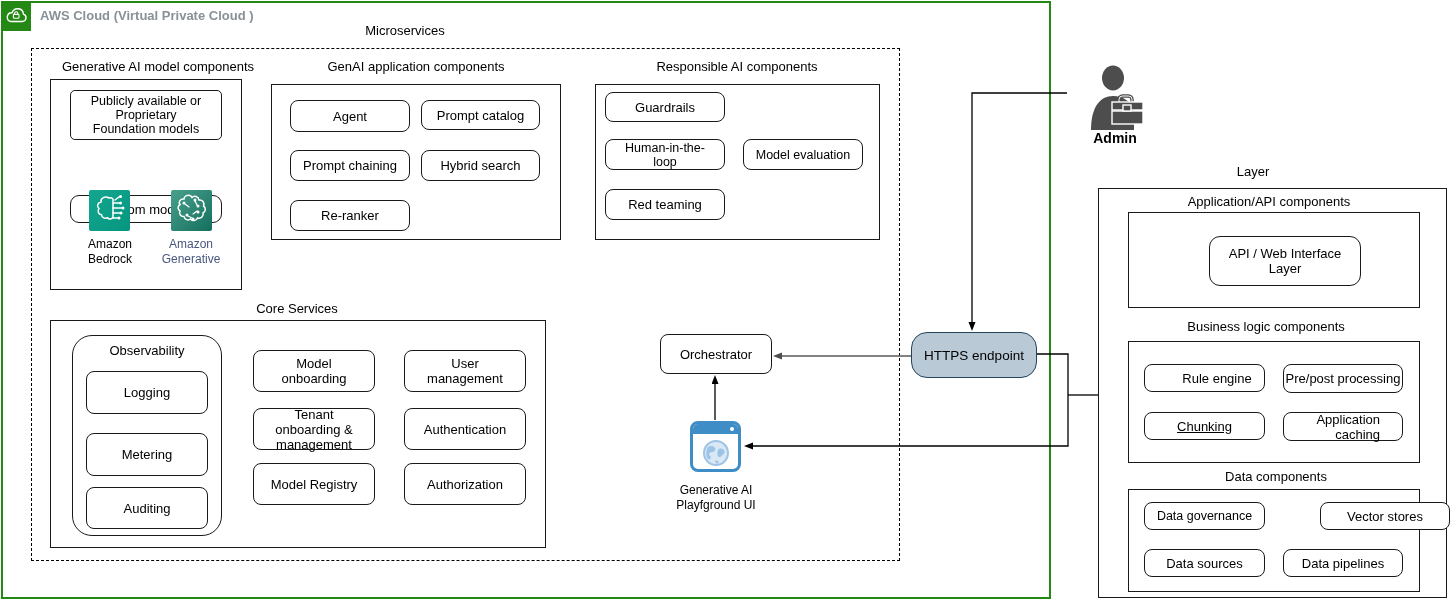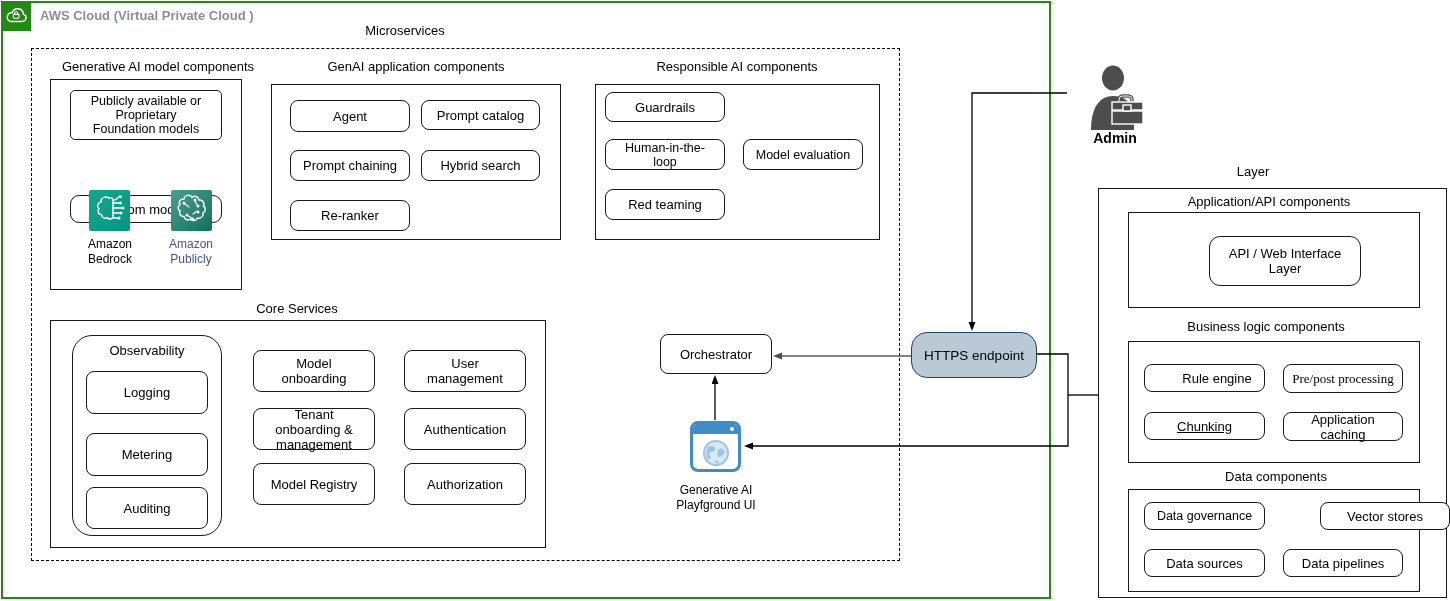--- a/index.html
+++ b/index.html
@@ -81,21 +81,21 @@
     </g>
     <g fill="#fff" stroke="none">
       <circle cx="13" cy="13" r="1.5"></circle>
         <circle cx="24" cy="10" r="1.5"></circle>
         <circle cx="27" cy="16" r="1.5"></circle>
       <circle cx="27" cy="22" r="1.5"></circle>
         <circle cx="16" cy="25" r="1.5"></circle>
         <circle cx="22" cy="29" r="1.5"></circle>
     </g>
   </svg>
-  <div class="abs iconlabel sm-label" style="left:151px;top:237px;width:80px;">Amazon Publicly</div>
+  <div class="abs iconlabel sm-label" style="left:151px;top:237px;width:80px;">Amazon Generative</div>
 
   <div class="abs seclabel" style="left:416px;top:59px;">GenAI application components</div>
   <div class="abs box" style="left:271px;top:84px;width:290px;height:156px;"></div>
   <div class="abs node" style="left:290px;top:100px;width:120px;height:32px;">Agent</div>
   <div class="abs node" style="left:421px;top:100px;width:119px;height:30px;">Prompt catalog</div>
   <div class="abs node" style="left:290px;top:150px;width:120px;height:31px;">Prompt chaining</div>
   <div class="abs node" style="left:421px;top:150px;width:119px;height:31px;">Hybrid search</div>
   <div class="abs node" style="left:290px;top:200px;width:120px;height:31px;">Re-ranker</div>
 
   <div class="abs seclabel" style="left:737px;top:59px;">Responsible AI components</div>
@@ -151,23 +151,23 @@
 
   <div class="abs seclabel" style="left:1269px;top:194px;">Application/API components</div>
   <div class="abs box" style="left:1128px;top:212px;width:292px;height:96px;"></div>
   <div class="abs node" style="left:1209px;top:236px;width:152px;height:50px;border-radius:11px;">
     <span style="width:130px;">API / Web Interface Layer</span>
   </div>
 
   <div class="abs seclabel" style="left:1266px;top:319px;">Business logic components</div>
   <div class="abs box" style="left:1128px;top:341px;width:292px;height:122px;"></div>
   <div class="abs node" style="left:1144px;top:364px;width:121px;height:28px;padding-left:33px;">Rule engine</div>
-  <div class="abs node" style="left:1283px;top:364px;width:120px;height:29px;padding:0 0;font-family:Liberation Serif, serif;">Pre/post processing</div>
+  <div class="abs node" style="left:1283px;top:364px;width:120px;height:29px;padding:0 0;">Pre/post processing</div>
   <div class="abs node" style="left:1144px;top:412px;width:121px;height:28px;text-decoration:underline;">Chunking</div>
-  <div class="abs node" style="left:1283px;top:412px;width:120px;height:29px;padding:0 22px;">Application caching</div>
+  <div class="abs node" style="left:1283px;top:412px;width:120px;height:29px;padding:0 22px;text-align:right;">Application caching</div>
 
   <div class="abs seclabel" style="left:1276px;top:469px;">Data components</div>
   <div class="abs box" style="left:1128px;top:489px;width:292px;height:103px;"></div>
   <div class="abs node sm" style="left:1144px;top:502px;width:121px;height:28px;">Data governance</div>
   <div class="abs node" style="left:1320px;top:502px;width:130px;height:28px;">Vector stores</div>
   <div class="abs node" style="left:1144px;top:549px;width:121px;height:28px;">Data sources</div>
   <div class="abs node" style="left:1283px;top:549px;width:120px;height:28px;">Data pipelines</div>
 
   <svg class="connectors" width="1450" height="601" viewBox="0 0 1450 601">
     <defs>

